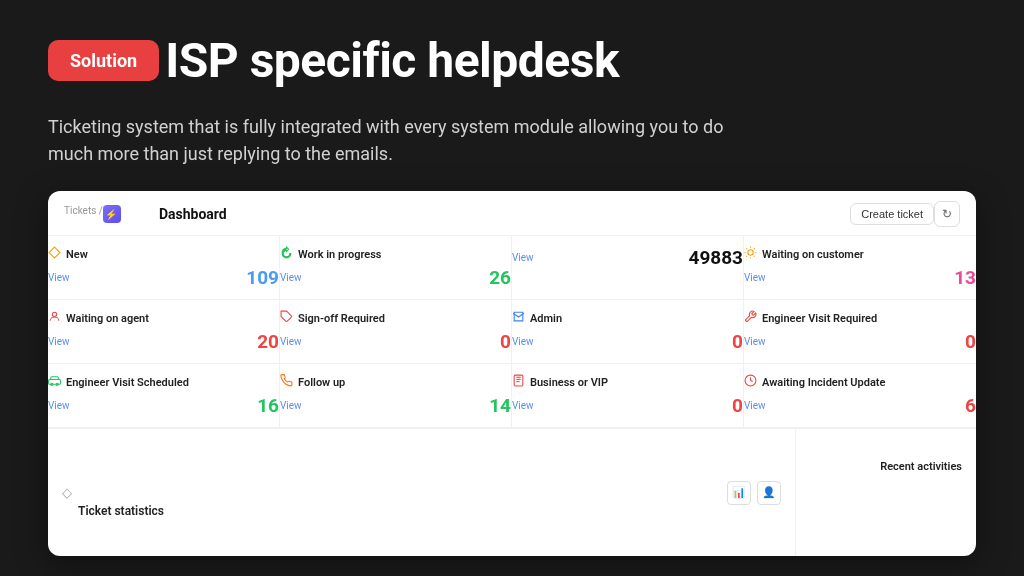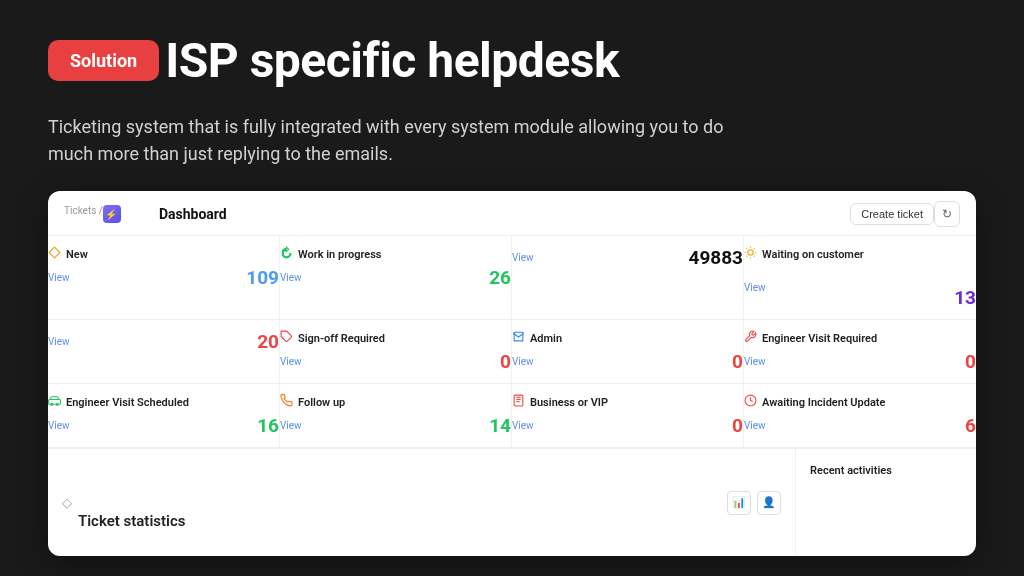--- a/index.html
+++ b/index.html
@@ -178,21 +178,21 @@
     }
 
     .stat-count {
       font-size: 19px;
       font-weight: 700;
     }
 
     .count-blue { color: #4a9cf0; }
     .count-green { color: #22c55e; }
     .count-red { color: #ef4444; }
-    .count-orange { color: #6d28d9; margin-top: 20px; }
+    .count-orange { color: #ec4899; }
     .count-dark { color: #111; }
 
     
     .bottom-row {
       display: grid;
       grid-template-columns: 1fr auto;
       flex: 1;
     }
 
     .ticket-stats-card {
@@ -202,21 +202,21 @@
       border-right: 1px solid #f0f0f0;
       gap: 6px;
     }
 
     .ticket-stats-icon {
       font-size: 13px;
       color: #999;
     }
 
     .ticket-stats-label {
-      font-size: 15px;
+      font-size: 12px;
       font-weight: 600;
       color: #222;
       margin-top: 36px;
     }
 
     .ticket-stats-actions {
       margin-left: auto;
       display: flex;
       gap: 6px;
     }
@@ -229,22 +229,23 @@
       display: flex;
       align-items: center;
       justify-content: center;
       cursor: pointer;
       font-size: 11px;
       color: #666;
       background: white;
     }
 
     .recent-activities-card {
-      padding: 10px 14px;
+      padding: 26px 14px;
       min-width: 180px;
+      text-align: right;
     }
 
     .recent-label {
       font-size: 11px;
       font-weight: 600;
       color: #222;
     }
   </style>
 </head>
 <body>
@@ -318,20 +319,27 @@
               <line x1="18.36" y1="5.64" x2="19.78" y2="4.22"></line>
             </svg></span>
       <span class="stat-label">Waiting on customer</span>
     </div>
     <div class="stat-footer">
       <span class="stat-view">View</span>
       <span class="stat-count count-orange">13</span>
     </div>
   </div>
       <div class="stat-card">
+    <div class="stat-card-header">
+      <span class="stat-icon"><svg width="13" height="13" viewBox="0 0 24 24" fill="none" stroke="#ef4444" stroke-width="2">
+              <circle cx="12" cy="8" r="4"></circle>
+              <path d="M4 20c0-4 3.6-7 8-7s8 3 8 7"></path>
+            </svg></span>
+      <span class="stat-label">Waiting on agent</span>
+    </div>
     <div class="stat-footer">
       <span class="stat-view">View</span>
       <span class="stat-count count-red">20</span>
     </div>
   </div>
       <div class="stat-card">
     <div class="stat-card-header">
       <span class="stat-icon"><svg width="13" height="13" viewBox="0 0 24 24" fill="none" stroke="#ef4444" stroke-width="2">
               <path d="M20.59 13.41l-7.17 7.17a2 2 0 0 1-2.83 0L2 12V2h10l8.59 8.59a2 2 0 0 1 0 2.82z"></path>
               <line x1="7" y1="7" x2="7.01" y2="7"></line>

